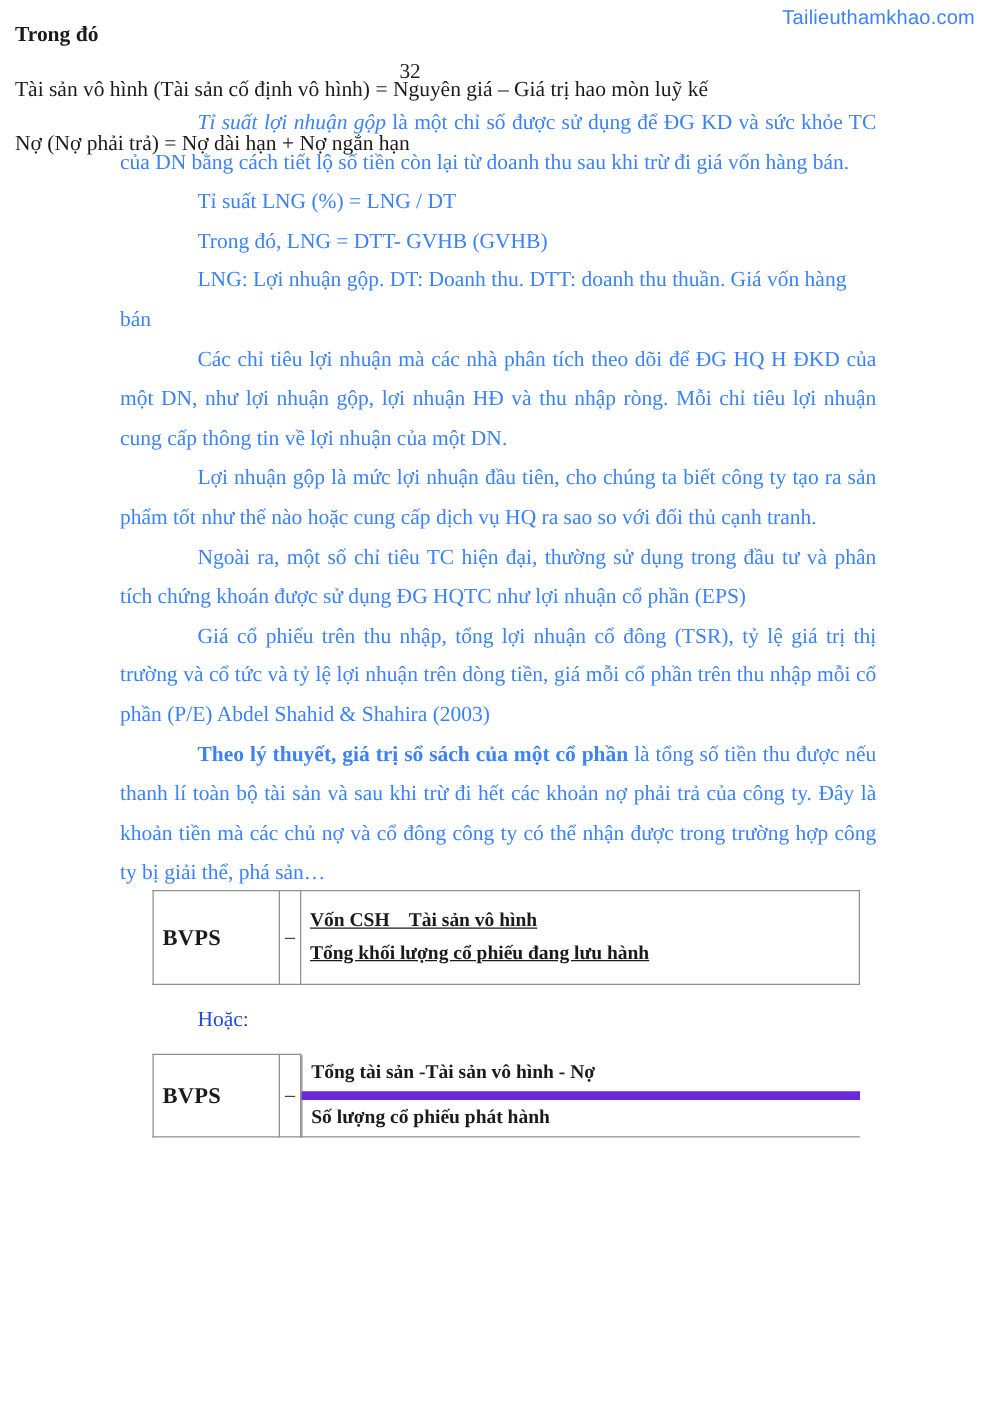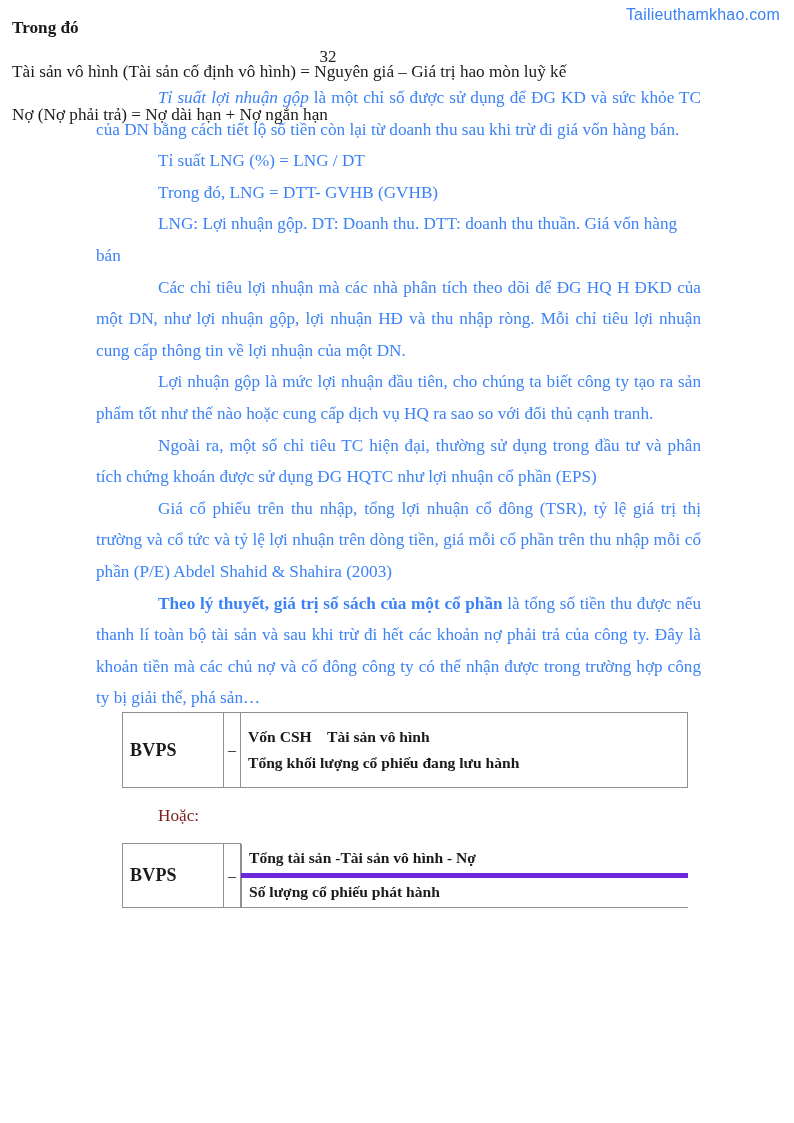--- a/index.html
+++ b/index.html
@@ -75,20 +75,21 @@
     letter-spacing: 0.2px;
   }
   .cell-op {
     width: 16px;
     text-align: center;
     font-size: 16px;
     font-weight: normal;
   }
   .cell-frac {
     padding-left: 7px !important;
+    text-decoration: underline;
   }
 
   
   #formula-table-1 {
     left: 122px;
     top: 712px;
     width: 566px;
   }
   #formula-table-1 .cell-label { height: 62px; }
   #formula-table-1 .cell-frac {
@@ -114,41 +115,41 @@
   #formula-table-2 .den-cell {
     height: 29px;
     padding-left: 7px !important;
     font-weight: bold;
     font-size: 15.6px;
     border-left: 1px solid #8f8f8f;
     border-right: none;
   }
   #formula-table-2 .num-cell {
     border-top: none;
-    border-bottom: 5px solid #6d28d9;
+    border-bottom: 7px solid #6d28d9;
   }
   #formula-table-2 .den-cell {
     border-top: none;
     border-bottom: 1px solid #8f8f8f;
   }
   #formula-table-2 .right-wrap {
     border: none;
     padding: 0 !important;
   }
   .inner-frac {
     border-collapse: collapse;
     width: 100%;
   }
 
   
   .standalone {
     position: absolute;
     font-size: 17.2px;
     line-height: 31.6px;
-    color: #7f1d1d;
+    color: #1d4ed8;
   }
   #hoac-line { left: 158px; top: 800px; }
   #trongdo-block { left: 158px; top: 930px; width: 560px; }
   #trongdo-block p {
     margin: 12px;
     font-size: 17.2px;
     line-height: 31.6px;
     white-space: nowrap;
   }
 </style>

